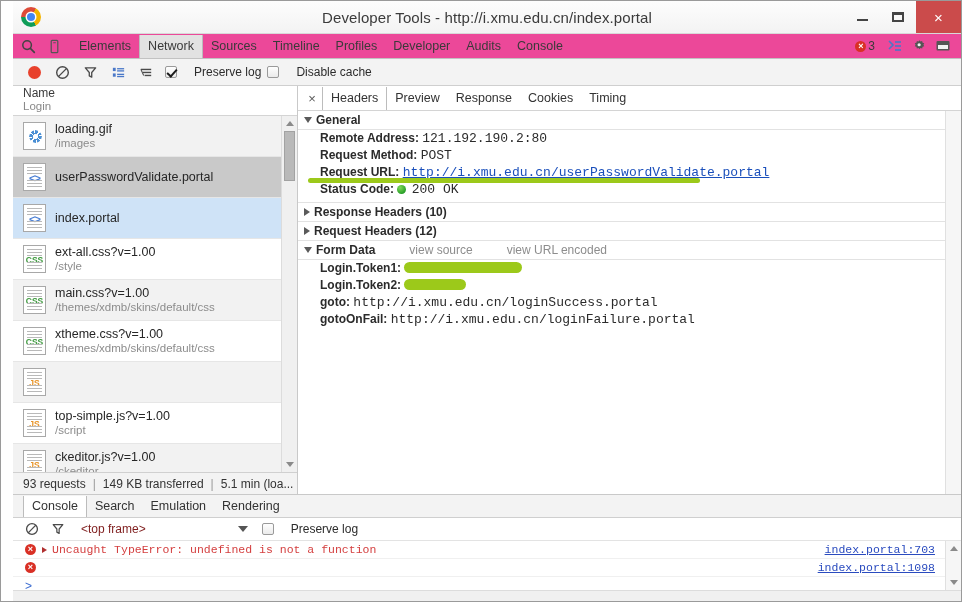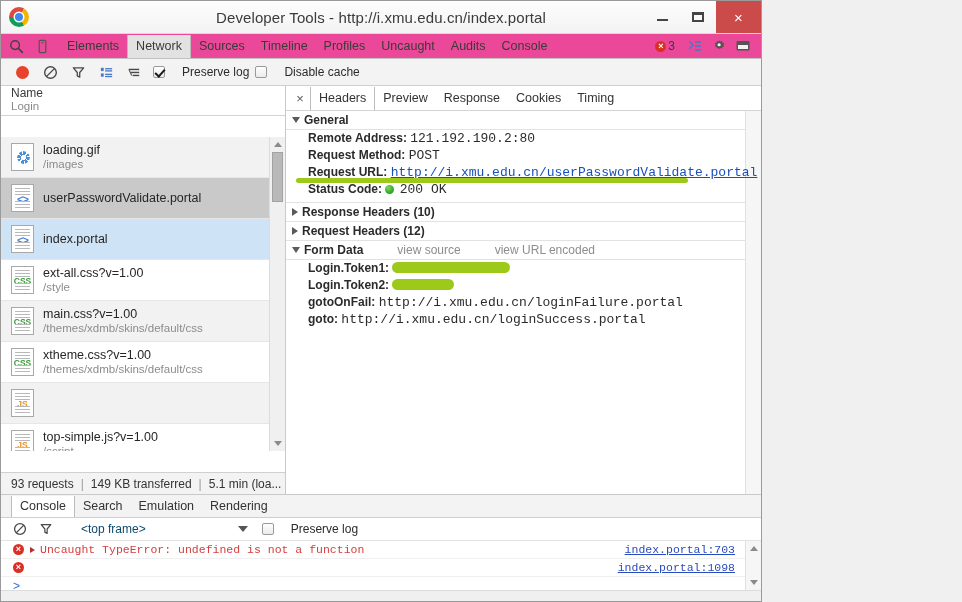--- a/index.html
+++ b/index.html
@@ -4,25 +4,25 @@
 <style>
   html,body{margin:0;padding:0;}
   body{
     width:962px;height:602px;overflow:hidden;
     background:#f0f0f0;
     font-family:"Liberation Sans", sans-serif;
     font-size:12px;color:#303030;
     -webkit-font-smoothing:antialiased;
   }
   .win{
-    width:762px;height:602px;position:relative;
+    width:962px;height:602px;position:relative;
     background:#ffffff;
     border:1px solid #9a9a9a;
     box-sizing:border-box;
-    display:flex;flex-direction:column;
+    display:flex;flex-direction:column;padding-left:12px;
   }
 
   
   .titlebar{
     height:32px;min-height:32px;position:relative;
     background:linear-gradient(#fdfdfd,#f3f3f3);
     border-bottom:1px solid #d9d9d9;
     display:flex;align-items:center;
   }
   .chrome-logo{
@@ -102,21 +102,21 @@
     content:"";position:absolute;left:3px;top:0px;width:4px;height:8px;
     border:solid #1a1a1a;border-width:0 2px 2px 0;transform:rotate(42deg);
   }
 
   
   .main{flex:1;display:flex;min-height:0;border-bottom:1px solid #c9c9c9;}
 
   
   .left{
     width:284px;min-width:284px;display:flex;flex-direction:column;
-    border-right:1px solid #c9c9c9;background:#fff;min-height:0;gap:21px;
+    border-right:1px solid #c9c9c9;background:#fff;min-height:0;
   }
   .list-head{
     height:28px;min-height:28px;padding:1px 0 0 10px;
     border-bottom:1px solid #d4d4d4;background:#fff;
     line-height:13px;
   }
   .list-head .nm{font-size:12px;color:#3a3a3a;}
   .list-head .pth{font-size:11.5px;color:#8a8a8a;}
   .list-wrap{flex:1;display:flex;min-height:0;}
   .list{
@@ -237,21 +237,21 @@
     height:22px;min-height:22px;display:flex;align-items:center;
     background:#f3f3f3;border-bottom:1px solid #cfcfcf;padding-left:10px;
   }
   .dw-tab{padding:0 8px;height:21px;line-height:21px;font-size:12.5px;color:#333;}
   .dw-tab.active{background:#fff;border-left:1px solid #bcbcbc;border-right:1px solid #bcbcbc;}
   .console-toolbar{
     height:22px;min-height:22px;display:flex;align-items:center;gap:4px;
     padding-left:8px;border-bottom:1px solid #e3e3e3;background:#fff;
   }
   .ct-btn{width:22px;height:20px;display:flex;align-items:center;justify-content:center;}
-  .frame-sel{font-size:12px;color:#0c4a6e;margin-left:20px;}
+  .frame-sel{font-size:12px;color:#7f1d1d;margin-left:8px;}
   .frame-caret{margin-left:88px;width:0;height:0;border-left:5px solid transparent;border-right:5px solid transparent;border-top:6px solid #555;}
   .console-body{flex:1;min-height:0;display:flex;}
   .console-lines{flex:1;min-width:0;}
   .cline{
     display:flex;align-items:center;height:17px;
     border-bottom:1px solid #f0f0f0;font-size:11.5px;
     font-family:"Liberation Mono","DejaVu Sans Mono",monospace;
   }
   .cerr-ico{
     width:11px;height:11px;border-radius:50%;background:#d93025;color:#fff;
@@ -301,21 +301,21 @@
           <rect x="4.5" y="1.5" width="7" height="13" rx="1" fill="none" stroke="#555" stroke-width="1.3"></rect>
           <line x1="6.6" y1="4" x2="9.4" y2="4" stroke="#555" stroke-width="1"></line>
         </svg>
     </div>
     <div class="dt-tabs">
       <div class="dt-tab">Elements</div>
       <div class="dt-tab active">Network</div>
       <div class="dt-tab">Sources</div>
       <div class="dt-tab">Timeline</div>
       <div class="dt-tab">Profiles</div>
-      <div class="dt-tab">Uncaught</div>
+      <div class="dt-tab">Developer</div>
       <div class="dt-tab">Audits</div>
       <div class="dt-tab">Console</div>
     </div>
     <div class="dt-right">
       <div class="err-count">
         <span class="err-dot">×</span>
         <span class="err-num">3</span>
       </div>
       <div class="dt-icobtn">
         <svg width="16" height="14" viewBox="0 0 16 14">
@@ -575,26 +575,26 @@
 
           <div class="kv">
             <span class="k">Login.Token1:</span>
             <span class="redact wide"></span>
           </div>
           <div class="kv">
             <span class="k">Login.Token2:</span>
             <span class="redact narrow"></span>
           </div>
           <div class="kv">
+            <span class="k">goto:</span>
+            <span class="v">http://i.xmu.edu.cn/loginSuccess.portal</span>
+          </div>
+          <div class="kv">
             <span class="k">gotoOnFail:</span>
             <span class="v">http://i.xmu.edu.cn/loginFailure.portal</span>
-          </div>
-          <div class="kv">
-            <span class="k">goto:</span>
-            <span class="v">http://i.xmu.edu.cn/loginSuccess.portal</span>
           </div>
 
         </div>
         <div class="det-sb"></div>
       </div>
     </div>
   </div>
 
   <div class="drawer">
     <div class="drawer-tabs">

